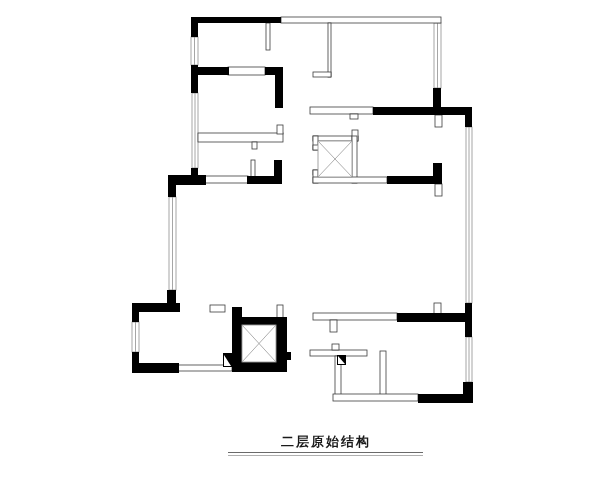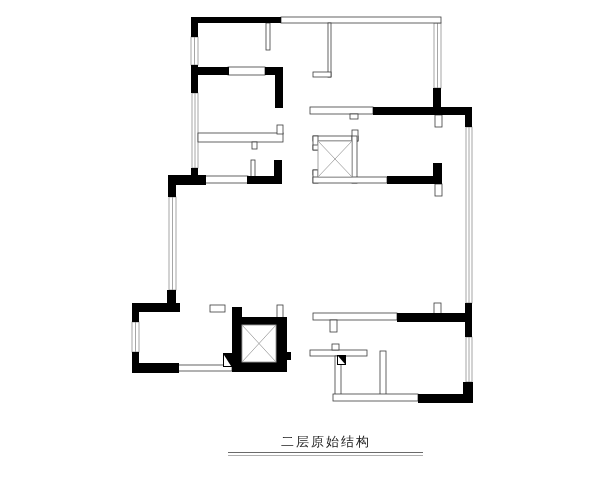--- a/index.html
+++ b/index.html
@@ -28,21 +28,21 @@
   .xbox       { fill: #ffffff; stroke: #9a9a9a; stroke-width: 0.9; }
   .xdiag      { stroke: #9a9a9a; stroke-width: 0.8; }
   .jamb-tri   { fill: #ffffff; stroke: none; }
   #plan-title {
     position: absolute;
     top: 433px;
     left: 54px;
     width: 544px;
     text-align: center;
     font-size: 13px;
-    font-weight: normal;
+    font-weight: bold;
     letter-spacing: 2px;
     color: #1a1a1a;
   }
   .title-underline {
     position: absolute;
     left: 228px;
     width: 195px;
     height: 1px;
   }
   #underline-top    { top: 452px; background: #6a6a6a; }

